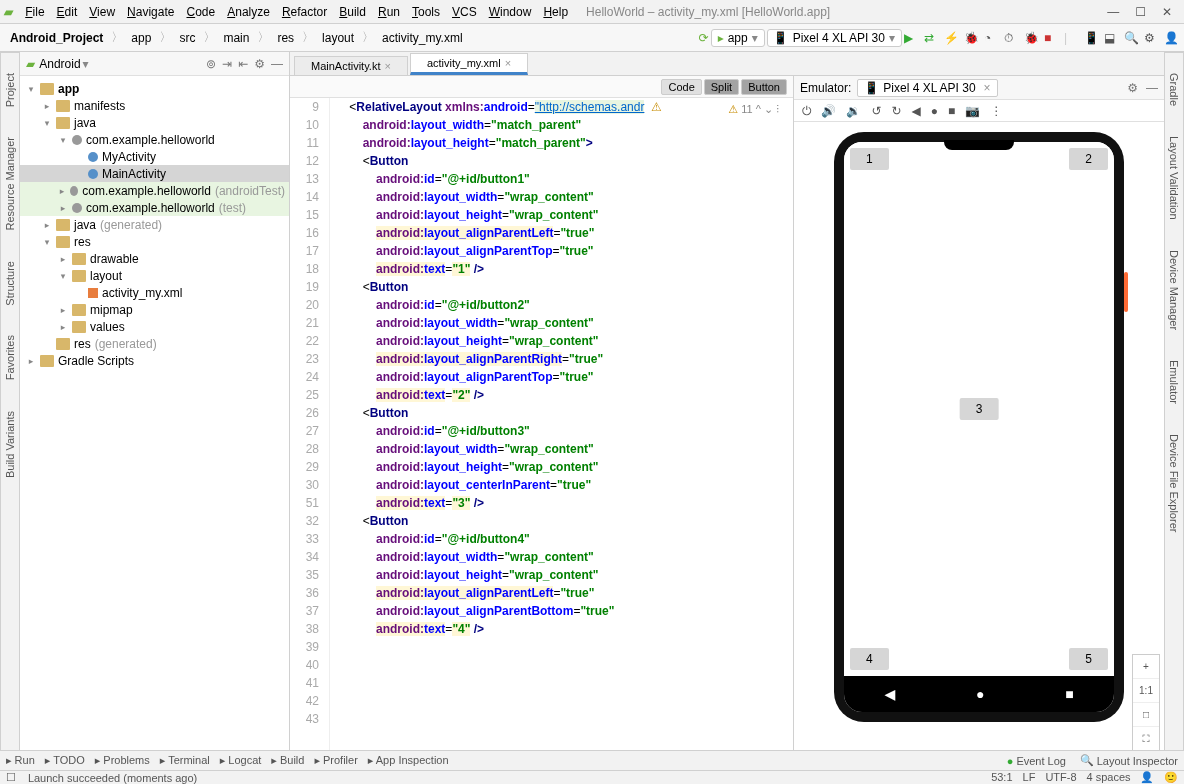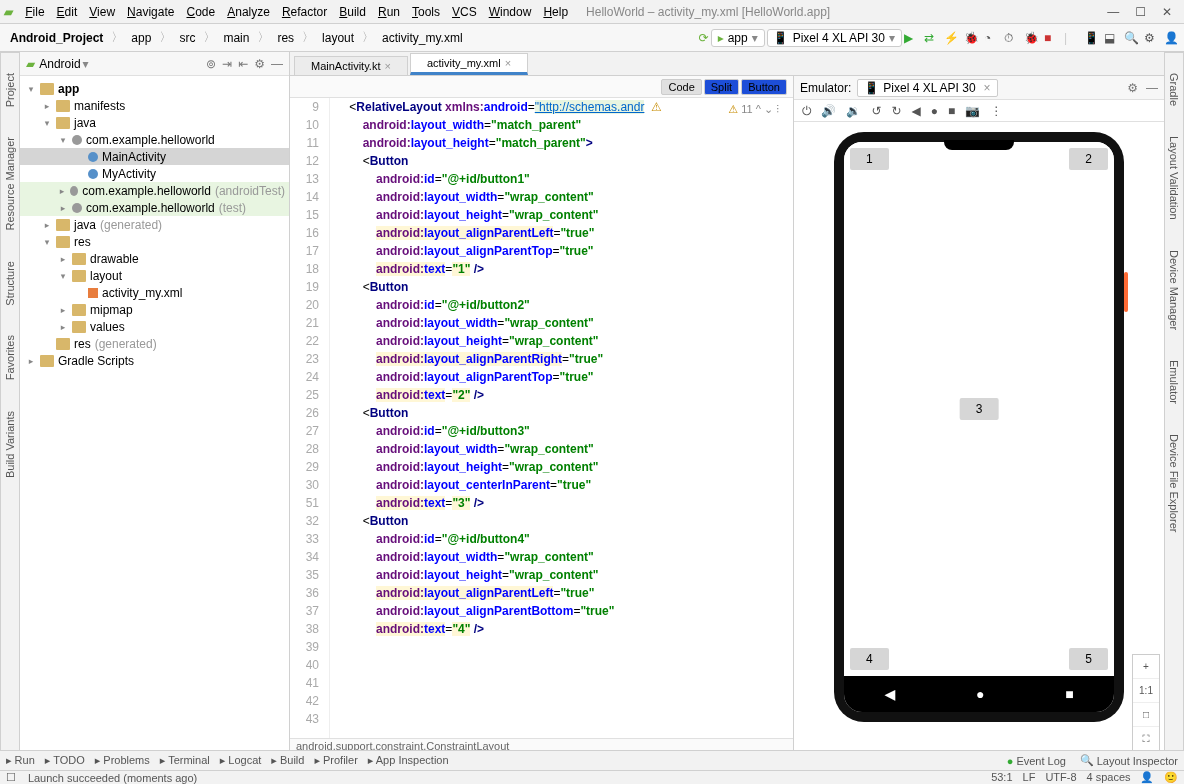--- a/index.html
+++ b/index.html
@@ -52,21 +52,21 @@
 
 
 .edstack { flex: 1; display: flex; flex-direction: column; min-width: 0; }
 .filetabs { height: 24px; display: flex; align-items: flex-end; background: #f2f2f2; border-bottom: 1px solid #d0d0d0; padding-left: 4px; }
 .ftab { padding: 3px 16px; border: 1px solid #d0d0d0; border-bottom: none; background: #ececec; margin-right: 2px; display: flex; align-items: center; font-size: 11px; text-align: center; }
 .ftab.act { background: #fff; border-bottom: 3px solid #4083c9; }
 .ftab .x { color: #999; margin-left: 4px; }
 .edwrap { flex: 1; display: flex; min-height: 0; }
 .editor { flex: 1; display: flex; flex-direction: column; min-width: 0; border-right: 1px solid #d0d0d0; }
 .edtoolbar { height: 22px; display: flex; justify-content: flex-end; align-items: center; gap: 2px; padding: 0 6px; border-bottom: 1px solid #e0e0e0; background: #fafafa; font-size: 11px; }
-.edtoolbar .btn { border: 1px solid #ccc; padding: 1px 6px; border-radius: 2px; background: #1d4ed8; }
+.edtoolbar .btn { border: 1px solid #ccc; padding: 1px 6px; border-radius: 2px; background: #a3a3a3; }
 .edtoolbar .btn.act { background: #e0e0e0; }
 .codebox { flex: 1; display: flex; overflow: auto; font-family: "Consolas", monospace; font-size: 12px; line-height: 18px; position: relative; }
 .gutter { width: 40px; text-align: right; color: #aaa; padding-right: 10px; background: #fff; border-right: 1px solid #eee; user-select:none; }
 .codelines { flex: 1; white-space: pre; padding-left: 6px; }
 .tag { color: #000080; font-weight: bold; }
 .ns { color: #660e7a; font-weight: bold; }
 .attr { color: #0000ff; font-weight: bold; }
 .str { color: #008000; font-weight: bold; }
 .hl { background: #fff7d6; }
 .url { color: #0066cc; text-decoration: underline; background: #e8f5e1; }
@@ -220,29 +220,29 @@
         <div class="tnode  " style="padding-left:22px">
     <span class="tw">▾</span>
           <span class="ticon folder"></span>
     <span>java</span>
         </div>
         <div class="tnode  " style="padding-left:38px">
     <span class="tw">▾</span>
           <span class="ticon pkg"></span>
     <span>com.example.helloworld</span>
         </div>
+        <div class="tnode  " style="padding-left:54px">
+    <span class="tw"></span>
+          <span class="ticon cls"></span>
+    <span>MyActivity</span>
+        </div>
         <div class="tnode sel " style="padding-left:54px">
     <span class="tw"></span>
           <span class="ticon cls"></span>
     <span>MainActivity</span>
-        </div>
-        <div class="tnode  " style="padding-left:54px">
-    <span class="tw"></span>
-          <span class="ticon cls"></span>
-    <span>MyActivity</span>
         </div>
         <div class="tnode  grn" style="padding-left:38px">
     <span class="tw">▸</span>
           <span class="ticon pkg"></span>
     <span>com.example.helloworld</span> 
           <span class="dim">(androidTest)</span>
         </div>
         <div class="tnode  grn" style="padding-left:38px">
     <span class="tw">▸</span>
           <span class="ticon pkg"></span>
@@ -355,21 +355,20 @@
               <div>41</div>
               <div>42</div>
               <div>43</div>
             </div>
           <div class="codelines" id="codelines"><div>    &lt;<span class="tag">RelativeLayout</span> <span class="ns">xmlns:</span><span class="attr">android</span>=<span class="url">"http://schemas.andr</span><span class="warn">  ⚠ </span></div><div>        <span class="ns">android:</span><span class="attr">layout_width</span>=<span class="str">"match_parent"</span></div><div>        <span class="ns">android:</span><span class="attr">layout_height</span>=<span class="str">"match_parent"</span><span class="tag">&gt;</span></div><div></div><div>        &lt;<span class="tag">Button</span></div><div>            <span class="ns">android:</span><span class="attr">id</span>=<span class="str">"@+id/button1"</span></div><div>            <span class="ns">android:</span><span class="attr">layout_width</span>=<span class="str">"wrap_content"</span></div><div>            <span class="ns">android:</span><span class="attr">layout_height</span>=<span class="str">"wrap_content"</span></div><div>            <span class="ns hl">android:</span><span class="attr hl">layout_alignParentLeft</span>=<span class="str">"true"</span></div><div>            <span class="ns">android:</span><span class="attr">layout_alignParentTop</span>=<span class="str">"true"</span></div><div>            <span class="ns hl">android:</span><span class="attr hl">text</span>=<span class="str hl">"1"</span><span class="tag"> /&gt;</span></div><div></div><div>        &lt;<span class="tag">Button</span></div><div>            <span class="ns">android:</span><span class="attr">id</span>=<span class="str">"@+id/button2"</span></div><div>            <span class="ns">android:</span><span class="attr">layout_width</span>=<span class="str">"wrap_content"</span></div><div>            <span class="ns">android:</span><span class="attr">layout_height</span>=<span class="str">"wrap_content"</span></div><div>            <span class="ns hl">android:</span><span class="attr hl">layout_alignParentRight</span>=<span class="str">"true"</span></div><div>            <span class="ns">android:</span><span class="attr">layout_alignParentTop</span>=<span class="str">"true"</span></div><div>            <span class="ns hl">android:</span><span class="attr hl">text</span>=<span class="str hl">"2"</span><span class="tag"> /&gt;</span></div><div></div><div>        &lt;<span class="tag">Button</span></div><div>            <span class="ns">android:</span><span class="attr">id</span>=<span class="str">"@+id/button3"</span></div><div>            <span class="ns">android:</span><span class="attr">layout_width</span>=<span class="str">"wrap_content"</span></div><div>            <span class="ns">android:</span><span class="attr">layout_height</span>=<span class="str">"wrap_content"</span></div><div>            <span class="ns">android:</span><span class="attr">layout_centerInParent</span>=<span class="str">"true"</span></div><div>            <span class="ns hl">android:</span><span class="attr hl">text</span>=<span class="str hl">"3"</span><span class="tag"> /&gt;</span></div><div></div><div>        &lt;<span class="tag">Button</span></div><div>            <span class="ns">android:</span><span class="attr">id</span>=<span class="str">"@+id/button4"</span></div><div>            <span class="ns">android:</span><span class="attr">layout_width</span>=<span class="str">"wrap_content"</span></div><div>            <span class="ns">android:</span><span class="attr">layout_height</span>=<span class="str">"wrap_content"</span></div><div>            <span class="ns hl">android:</span><span class="attr hl">layout_alignParentLeft</span>=<span class="str">"true"</span></div><div>            <span class="ns">android:</span><span class="attr">layout_alignParentBottom</span>=<span class="str">"true"</span></div><div>            <span class="ns hl">android:</span><span class="attr hl">text</span>=<span class="str hl">"4"</span><span class="tag"> /&gt;</span></div><div></div></div>
           <div style="position:absolute;top:2px;right:14px;font-size:11px;color:#888">
             <span class="warn">⚠</span>
             <span>11</span> ^ ⌄ ⫶
           </div>
         </div>
-        <div class="breadpath">android.support.constraint.ConstraintLayout</div>
       </div>
 
       <div class="emupanel">
         <div class="emuhead">
           <span class="label">Emulator:</span>
           <span class="pill">
               <span>📱</span>
               <span>Pixel 4 XL API 30</span>
               <span style="color:#999;margin-left:4px">×</span>
             </span>

